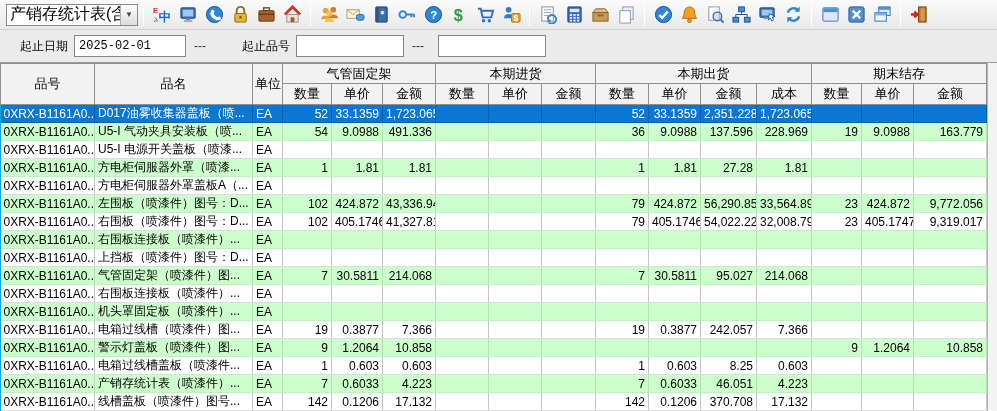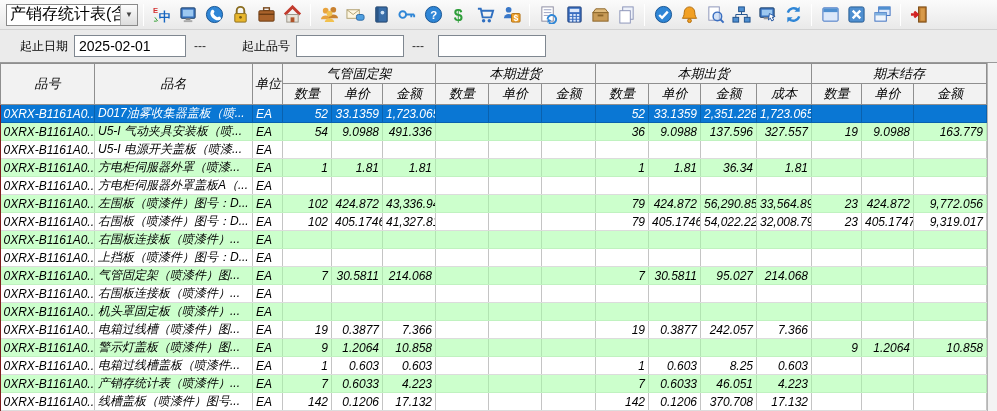--- a/index.html
+++ b/index.html
@@ -20,27 +20,27 @@
   .tbtn { width: 24px; height: 24px; display: inline-flex; align-items: center; justify-content: center;
     margin: 0 1px; border-radius: 2px; }
   .tbtn svg { display: block; }
 
   
   .filterbar { height: 33px; display: flex; align-items: center; background: #ebebeb;
     border-bottom: 1px solid #9a9a9a; }
   .flabel { margin-left: 20px; white-space: nowrap; text-align: center; }
   .flabel.second { margin-left: 28px; }
   .ftext { border: 1px solid #7f8790; background: #fff; height: 22px; padding: 0 4px;
-    font-family: Liberation Sans, sans-serif; font-size: 14px; margin-left: 6px; }
+    font-family: Liberation Mono, monospace; font-size: 12px; margin-left: 6px; }
   .ftext.date { width: 112px; }
   .ftext.item { width: 108px; }
   .fsep { margin: 0 8px; color: #333; }
 
   
-  .gridwrap { display: flex; height: 348px; background: #7f1d1d; font-style: italic; }
+  .gridwrap { display: flex; height: 348px; background: #0ea5e9; }
   table { border-collapse: collapse; table-layout: fixed; width: 986px; }
   col.c1{width:94px} col.c2{width:158px} col.c3{width:30px}
   col.c4{width:49px} col.c5{width:51px} col.c6{width:53px}
   col.c7{width:53px} col.c8{width:53px} col.c9{width:54px}
   col.c10{width:53px} col.c11{width:52px} col.c12{width:56px} col.c13{width:55px}
   col.c14{width:50px} col.c15{width:52px} col.c16{width:73px}
   thead th { background: #f2f2f2; font-weight: normal; border: 1px solid #8f8f8f;
     padding: 0 2px; white-space: nowrap; overflow: hidden; font-size: 13px; }
   thead tr.grp th { height: 20px; }
   thead tr.sub th { height: 21px; }
@@ -357,21 +357,21 @@
           <td>EA</td>
           <td class="num">54</td>
           <td class="num">9.0988</td>
           <td class="num">491.336</td>
           <td class="num"></td>
           <td class="num"></td>
           <td class="num"></td>
           <td class="num">36</td>
           <td class="num">9.0988</td>
           <td class="num">137.596</td>
-          <td class="num">327.557</td>
+          <td class="num">228.969</td>
           <td class="num">19</td>
           <td class="num">9.0988</td>
           <td class="num">163.779</td>
         </tr>
         <tr class="white">
           <td>0XRX-B1161A0...</td>
           <td>U5-I 电源开关盖板（喷漆...</td>
           <td>EA</td>
           <td class="num"></td>
           <td class="num"></td>
@@ -392,21 +392,21 @@
           <td>方电柜伺服器外罩（喷漆...</td>
           <td>EA</td>
           <td class="num">1</td>
           <td class="num">1.81</td>
           <td class="num">1.81</td>
           <td class="num"></td>
           <td class="num"></td>
           <td class="num"></td>
           <td class="num">1</td>
           <td class="num">1.81</td>
-          <td class="num">36.34</td>
+          <td class="num">27.28</td>
           <td class="num">1.81</td>
           <td class="num"></td>
           <td class="num"></td>
           <td class="num"></td>
         </tr>
         <tr class="white">
           <td>0XRX-B1161A0...</td>
           <td>方电柜伺服器外罩盖板A（...</td>
           <td>EA</td>
           <td class="num"></td>

